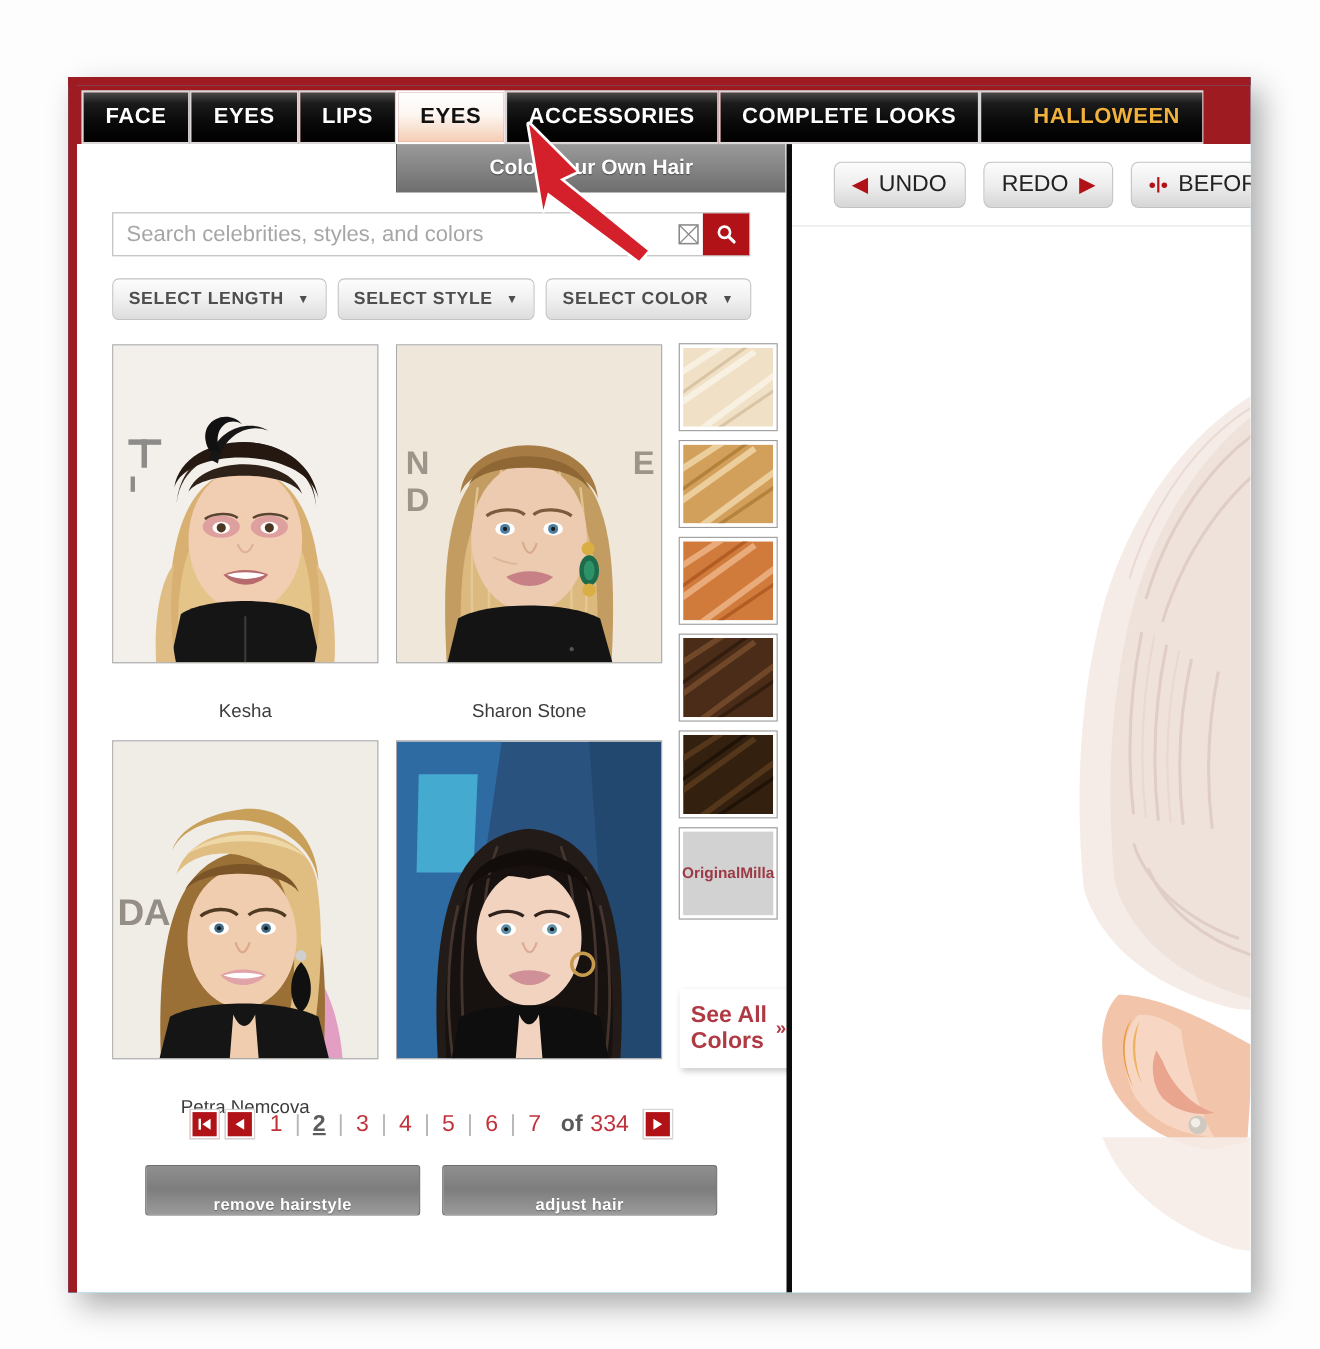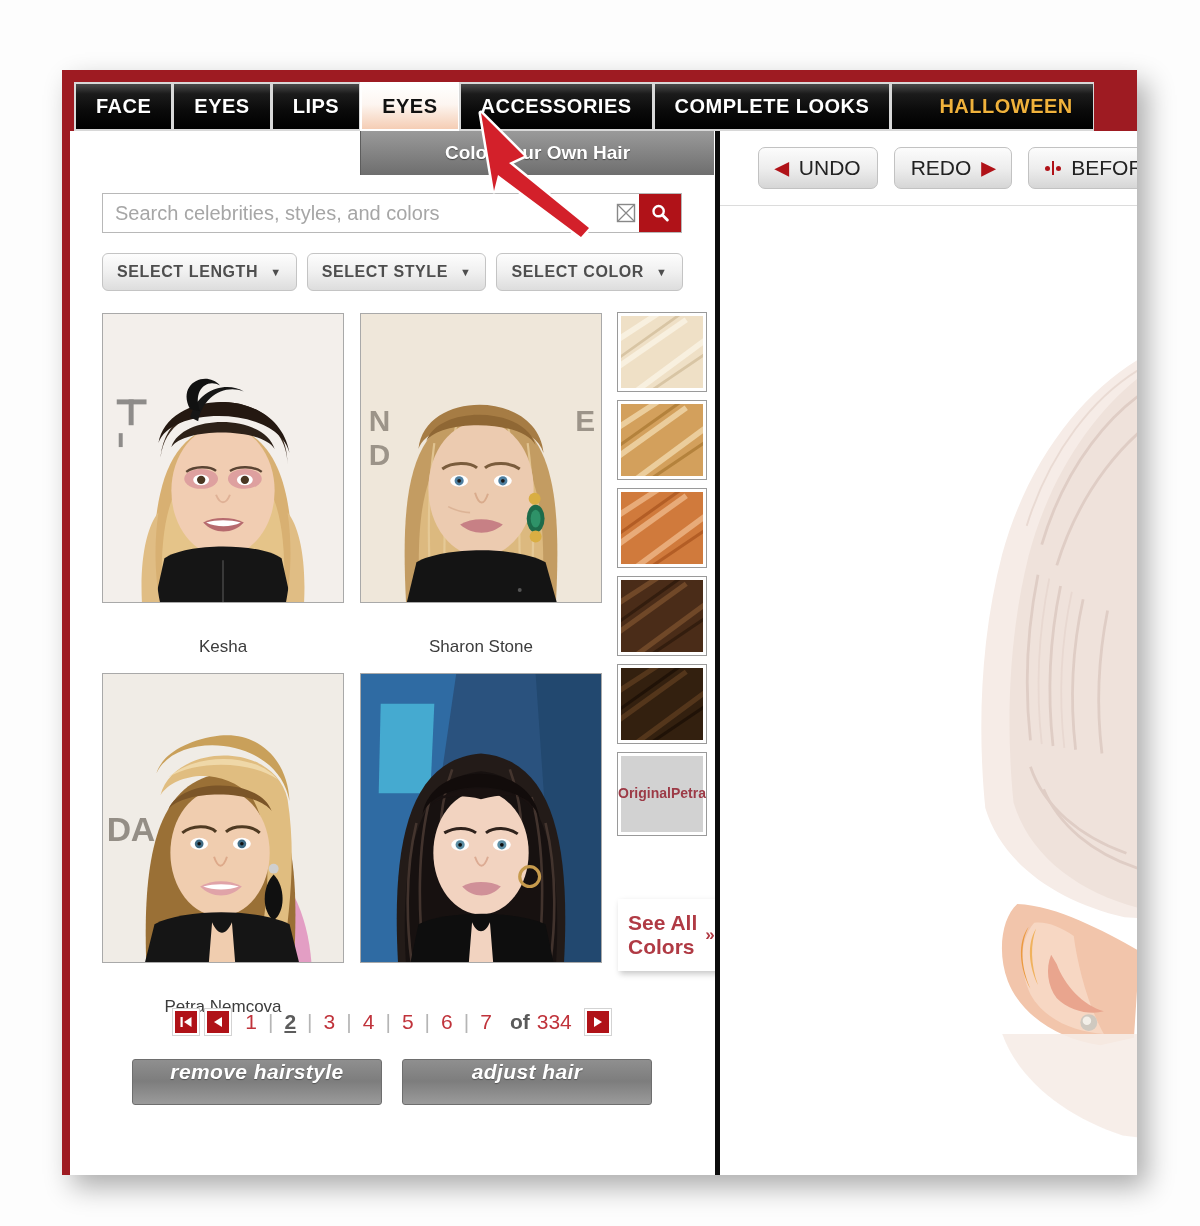--- a/index.html
+++ b/index.html
@@ -204,26 +204,25 @@
   .pg-sep { color: #b5b5b5; }
   .pg-of { color: #5a5a5a; padding: 0 7px; font-family: "Liberation Sans", sans-serif; font-weight: bold; }
   .pg-total { color: #c0333b; padding-right: 10px; font-family: "Liberation Sans", sans-serif; }
 
   
   .actions { position: absolute; left: 0; top: 928px; width: 644px; display: flex; justify-content: center; gap: 20px; }
   .action-btn {
     width: 248px; height: 44px;
     background: linear-gradient(180deg,#8f8f8f 0%,#7d7d7d 48%,#9b9b9b 100%);
     border: 1px solid #6e6e6e; border-radius: 3px;
-    color: #ffffff; font-weight: bold; font-size: 21px;
+    color: #ffffff; font-weight: bold; font-size: 15px;
     letter-spacing: .4px;
-    display: flex; align-items: flex-start; justify-content: center;
+    display: flex; align-items: flex-end; justify-content: center;
     cursor: pointer; text-shadow: 0 1px 1px rgba(0,0,0,.35);
     font-family: "Liberation Sans", sans-serif;
-    font-style: italic;
   }
 
   
   .toolbar { position: absolute; left: 38px; top: 16px; display: flex; gap: 16px; }
   .tool-btn {
     height: 40px; padding: 0 16px;
     display: flex; align-items: center; gap: 10px;
     background: linear-gradient(180deg,#fcfcfc 0%,#ededed 52%,#d6d6d6 100%);
     border: 1px solid #c2c2c2; border-radius: 7px;
     font-size: 21px; color: #222;
@@ -546,21 +545,21 @@
                     <path d="M10 86 L96 22"></path>
                   </g>
                 <g stroke="#1a0e05" stroke-width="3.4" opacity=".75" fill="none">
                     <path d="M-6 48 L72 -8"></path>
                     <path d="M22 88 L98 36"></path>
                   </g>
               </svg>
             </div>
             <div class="swatch-original">
               <span>Original</span>
-              <span>Petra</span>
+              <span>Milla</span>
             </div>
           </div>
 
           <div class="see-all">
             <div class="see-all-text">
               <div>See All</div>
               <div>Colors</div>
             </div>
             <div class="see-all-arrows">»</div>
           </div>

